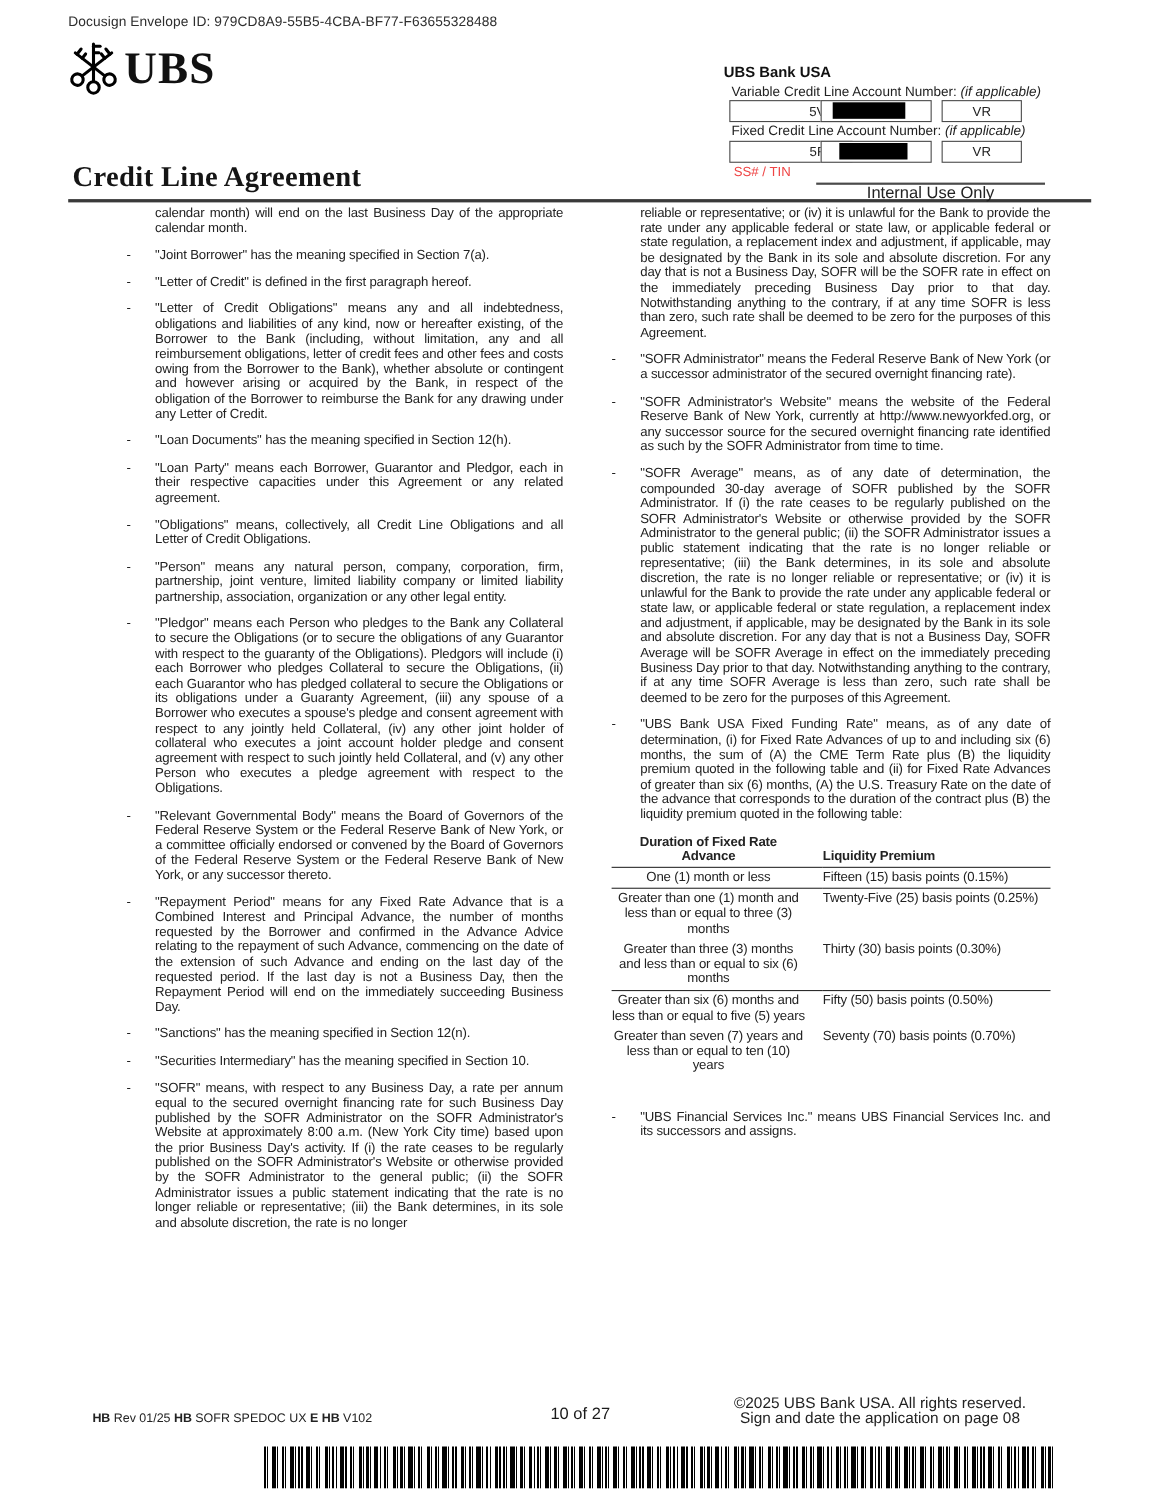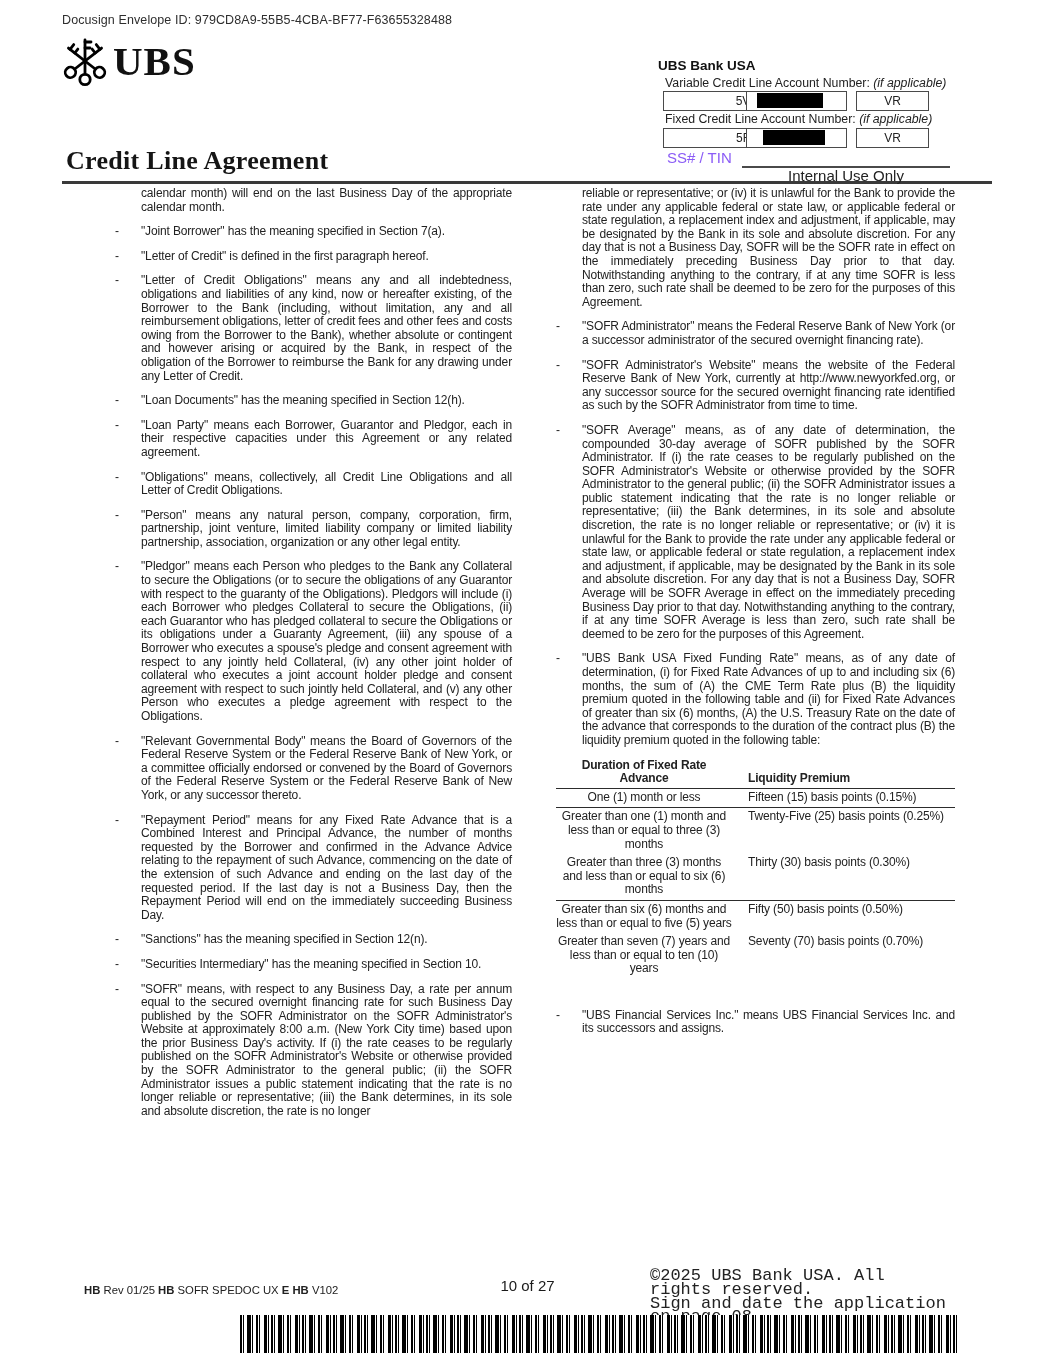--- a/index.html
+++ b/index.html
@@ -21,21 +21,21 @@
   .bank-name{position:absolute;left:658px;top:58px;font-size:13.5px;font-weight:bold;color:#111;}
   .flabel{position:absolute;font-size:12.3px;color:#222;white-space:nowrap;}
   .flabel .ital{font-style:italic;}
   .fl1{left:665px;top:76px;} .fl2{left:665px;top:112px;}
   .fbox{position:absolute;height:18px;border:1px solid #4a4a4a;font-size:12px;
         text-align:center;line-height:18px;color:#222;background:#fff;}
   .r1{top:91px;} .r2{top:128px;}
   .bx1{left:663px;width:62px;padding-left:48px;} .bx2{left:746px;width:99px;} .bx3{left:856px;width:71px;}
   .redacted{position:absolute;background:#000;height:15px;}
   .red1{left:757px;top:93px;width:66px;} .red2{left:763px;top:130px;width:62px;}
-  .ssn{position:absolute;left:667px;top:149px;font-size:15px;color:#8b5cf6;}
+  .ssn{position:absolute;left:667px;top:149px;font-size:12px;color:#ef4444;}
   .ssnline{position:absolute;left:742px;top:166px;width:208px;height:1.5px;background:#4a4a4a;}
   .internal{position:absolute;left:742px;top:167px;width:208px;text-align:center;
             font-size:15px;color:#222;}
 
   
   .col{position:absolute;top:187px;font-size:12px;line-height:13.6px;letter-spacing:-0.15px;color:#222;}
   .col-left{left:115px;width:397px;}
   .col-right{left:556px;width:399px;}
   .para{margin:0 0 11px 26px;text-align:justify;}
   .item{display:flex;margin:0 0 11px 0;}
@@ -47,22 +47,22 @@
   .lp-table th{font-weight:bold;text-align:left;vertical-align:bottom;padding:0 0 2px 0;
                border-bottom:1.6px solid #2c2c2c;}
   .lp-table td{vertical-align:top;padding:2px 0 3px 0;text-align:justify;}
   .lp-table .c1{width:176px;padding-right:16px;text-align:center;}
   .lp-table tr.divider td{border-bottom:1.6px solid #2c2c2c;}
 
   
   .footer-left{position:absolute;left:84px;top:1284px;font-size:11.3px;color:#222;white-space:nowrap;}
   .footer-page{position:absolute;left:0;top:1277px;width:1055px;text-align:center;
                font-size:15px;color:#1a1a1a;}
-  .footer-right{position:absolute;left:650px;top:1269px;width:300px;text-align:left;
-                font-size:17px;line-height:13.8px;color:#222;font-family:Liberation Mono, monospace;}
+  .footer-right{position:absolute;left:650px;top:1269px;width:300px;text-align:center;
+                font-size:14px;line-height:13.8px;color:#222;}
   .barcode{position:absolute;left:240px;top:1315px;width:718px;height:38px;
     background:repeating-linear-gradient(90deg,
       #000 0px,#000 2px,#fff 2px,#fff 3px,#000 3px,#000 4px,#fff 4px,#fff 7px,
       #000 7px,#000 11px,#fff 11px,#fff 12px,#000 12px,#000 13px,#fff 13px,#fff 16px,
       #000 16px,#000 18px,#fff 18px,#fff 19px,#000 19px,#000 20px,#fff 20px,#fff 24px,
       #000 24px,#000 27px,#fff 27px,#fff 28px,#000 28px,#000 29px,#fff 29px,#fff 31px);}
 </style>
 </head>
 <body>
 

